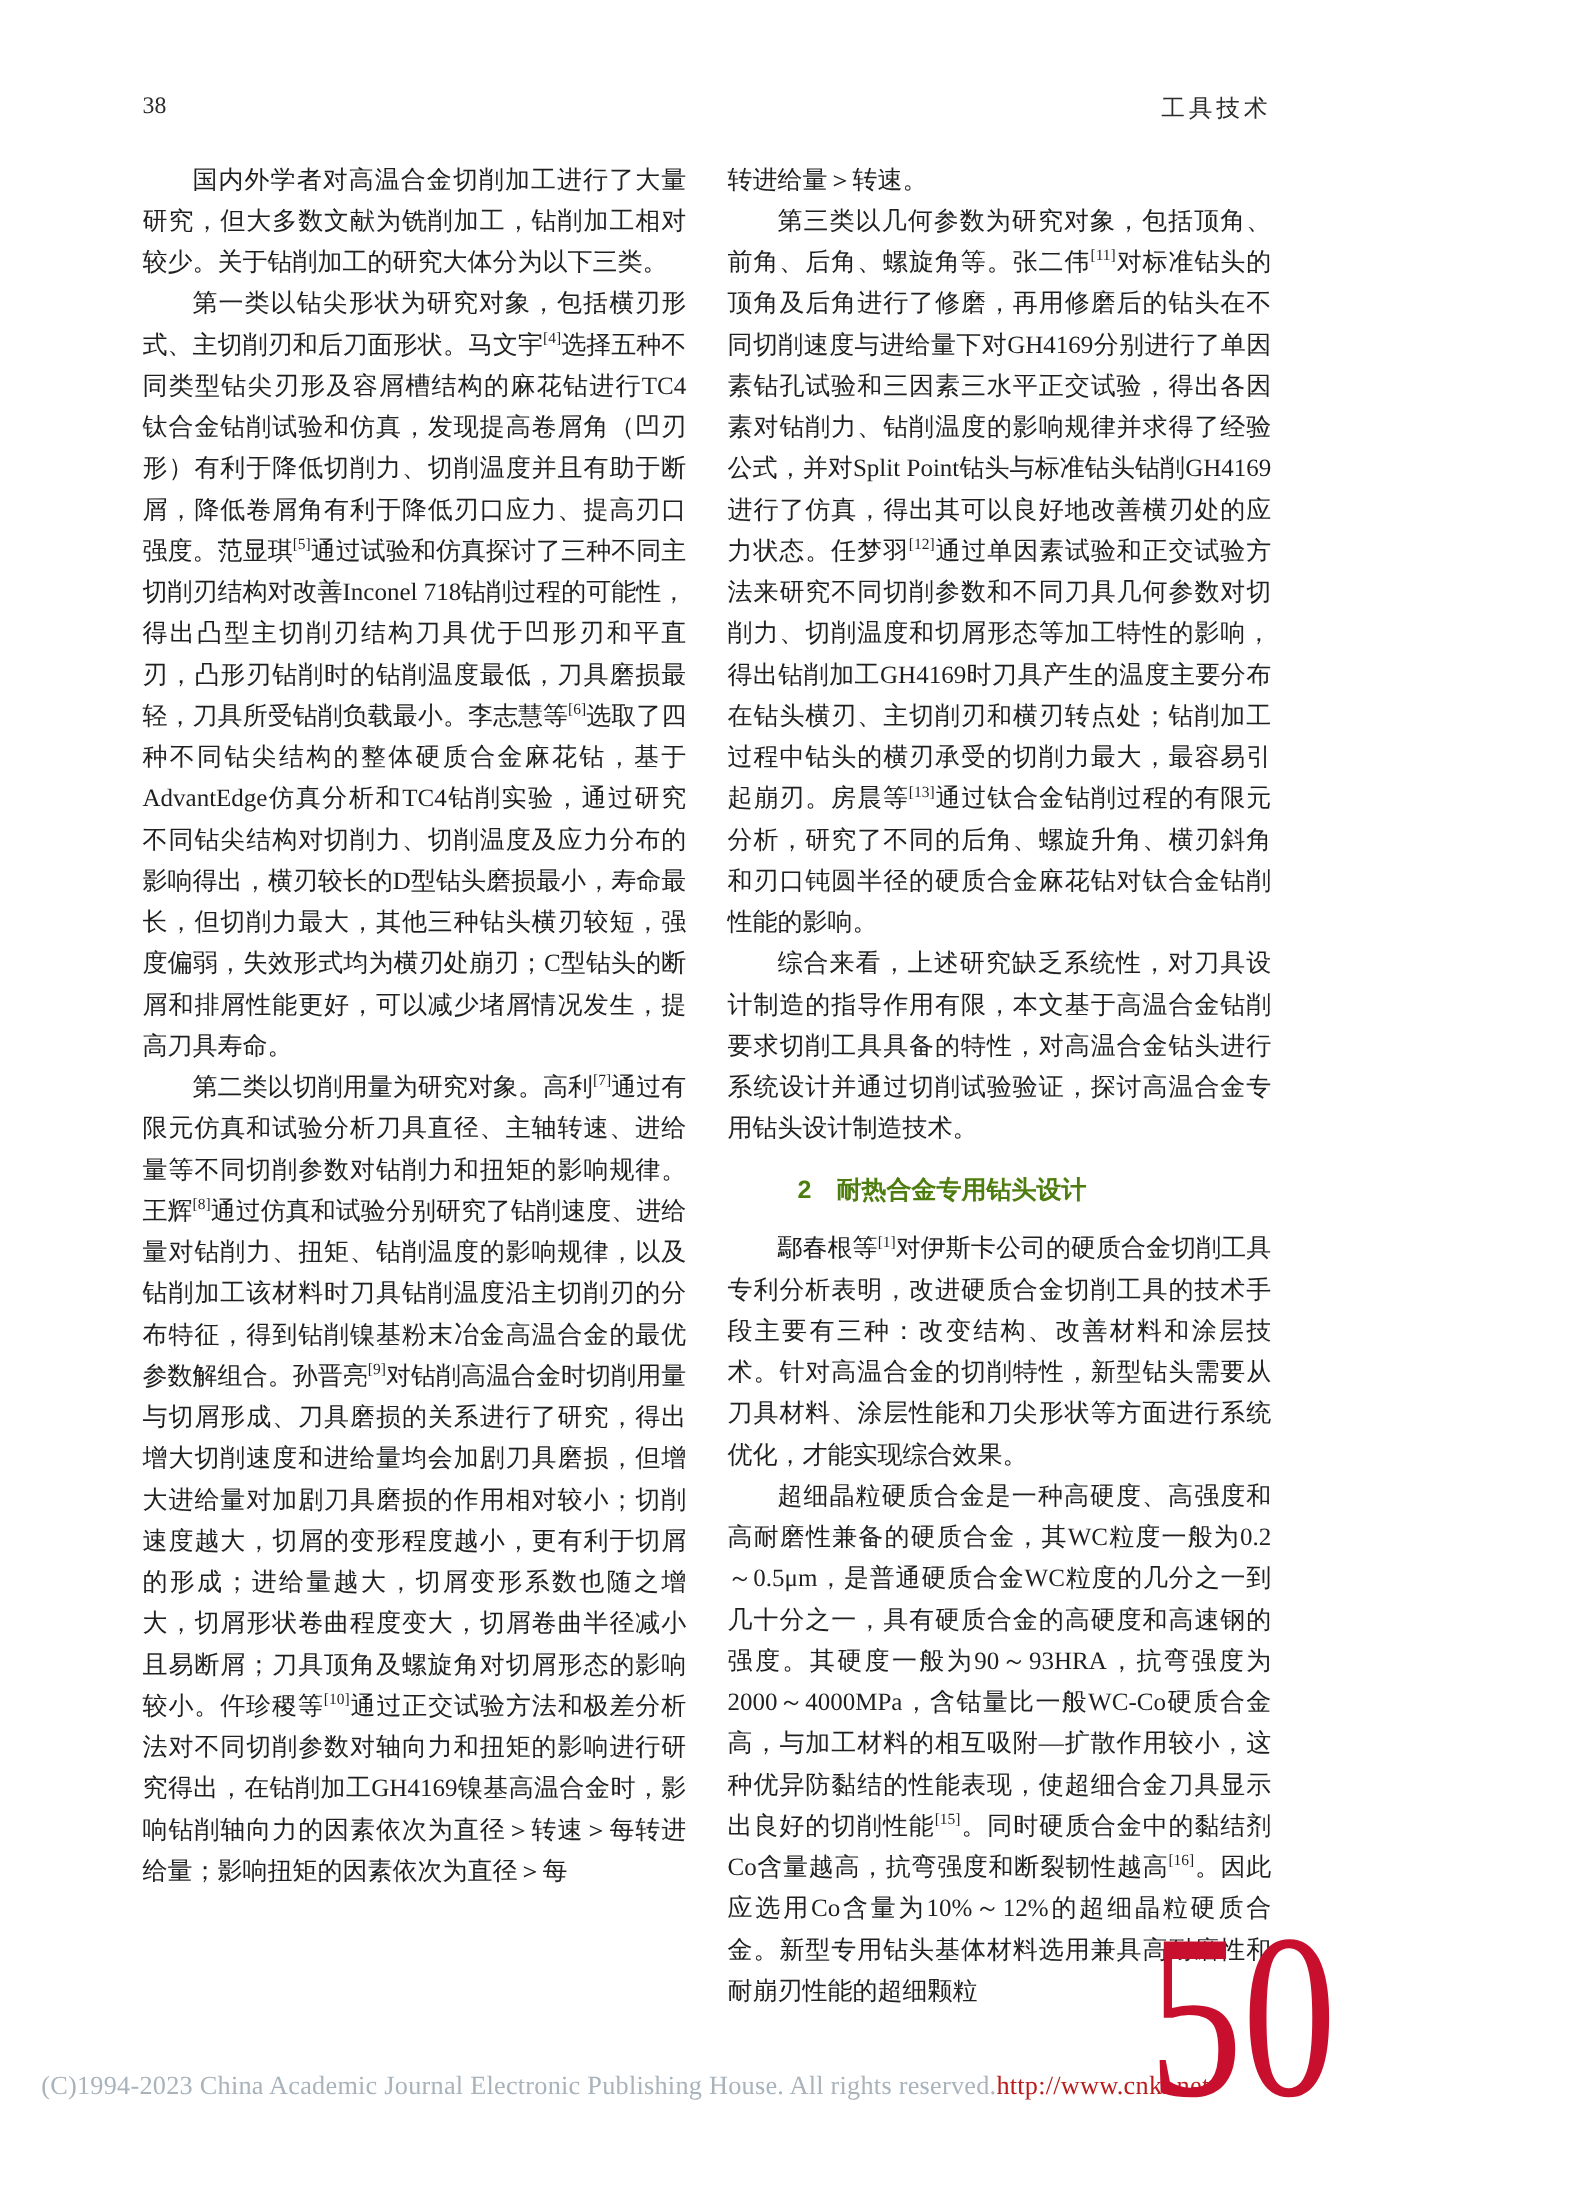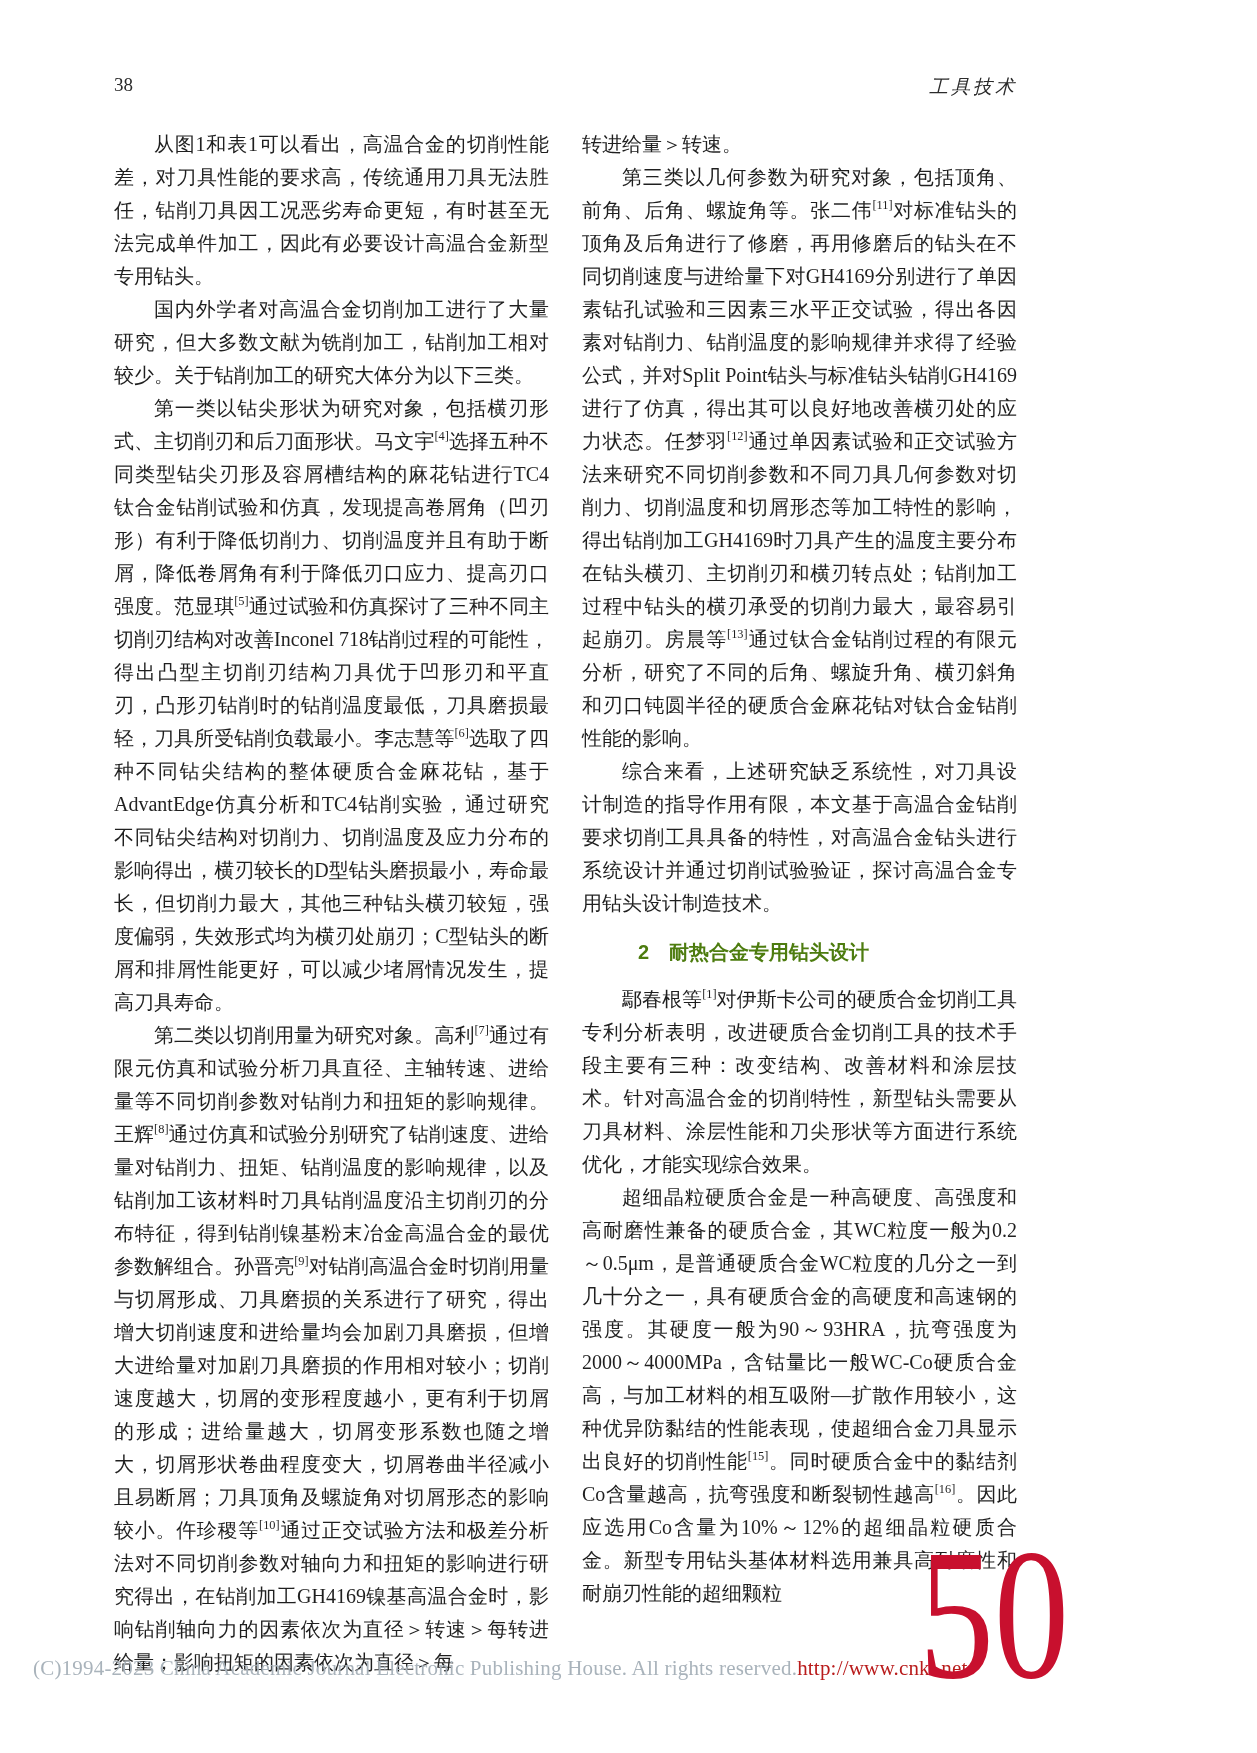--- a/index.html
+++ b/index.html
@@ -11,21 +11,21 @@
     position: relative;
     overflow: hidden;
   }
   .page { position: absolute; inset: 0; }
 
   .page-header {
     position: absolute; top: 74px; left: 114px; width: 903px;
     display: flex; justify-content: space-between;
     font-size: 19px; color: #2b2b2b;
   }
-  .journal-title { letter-spacing: 3px; font-style: italic; }
+  .journal-title { letter-spacing: 3px; }
 
   .columns {
     position: absolute; top: 128px; left: 114px; width: 903px;
     display: flex; gap: 33px;
   }
   .col { width: 435px; font-size: 20px; line-height: 33px; text-align: justify; }
   .para { margin: 0; }
   .indent { text-indent: 2em; }
   sup { font-size: 0.62em; line-height: 0; }
 
@@ -60,21 +60,20 @@
 <div class="page">
 
   <header class="page-header">
     <span>38</span>
     <span class="journal-title">工具技术</span>
   </header>
 
   <main class="columns">
 
     <section class="col">
-      <p class="para indent">从图1和表1可以看出，高温合金的切削性能差，对刀具性能的要求高，传统通用刀具无法胜任，钻削刀具因工况恶劣寿命更短，有时甚至无法完成单件加工，因此有必要设计高温合金新型专用钻头。</p>
       <p class="para indent">国内外学者对高温合金切削加工进行了大量研究，但大多数文献为铣削加工，钻削加工相对较少。关于钻削加工的研究大体分为以下三类。</p>
       <p class="para indent">第一类以钻尖形状为研究对象，包括横刃形式、主切削刃和后刀面形状。马文宇<sup>[4]</sup>选择五种不同类型钻尖刃形及容屑槽结构的麻花钻进行TC4钛合金钻削试验和仿真，发现提高卷屑角（凹刃形）有利于降低切削力、切削温度并且有助于断屑，降低卷屑角有利于降低刃口应力、提高刃口强度。范显琪<sup>[5]</sup>通过试验和仿真探讨了三种不同主切削刃结构对改善Inconel 718钻削过程的可能性，得出凸型主切削刃结构刀具优于凹形刃和平直刃，凸形刃钻削时的钻削温度最低，刀具磨损最轻，刀具所受钻削负载最小。李志慧等<sup>[6]</sup>选取了四种不同钻尖结构的整体硬质合金麻花钻，基于AdvantEdge仿真分析和TC4钻削实验，通过研究不同钻尖结构对切削力、切削温度及应力分布的影响得出，横刃较长的D型钻头磨损最小，寿命最长，但切削力最大，其他三种钻头横刃较短，强度偏弱，失效形式均为横刃处崩刃；C型钻头的断屑和排屑性能更好，可以减少堵屑情况发生，提高刀具寿命。</p>
       <p class="para indent">第二类以切削用量为研究对象。高利<sup>[7]</sup>通过有限元仿真和试验分析刀具直径、主轴转速、进给量等不同切削参数对钻削力和扭矩的影响规律。王辉<sup>[8]</sup>通过仿真和试验分别研究了钻削速度、进给量对钻削力、扭矩、钻削温度的影响规律，以及钻削加工该材料时刀具钻削温度沿主切削刃的分布特征，得到钻削镍基粉末冶金高温合金的最优参数解组合。孙晋亮<sup>[9]</sup>对钻削高温合金时切削用量与切屑形成、刀具磨损的关系进行了研究，得出增大切削速度和进给量均会加剧刀具磨损，但增大进给量对加剧刀具磨损的作用相对较小；切削速度越大，切屑的变形程度越小，更有利于切屑的形成；进给量越大，切屑变形系数也随之增大，切屑形状卷曲程度变大，切屑卷曲半径减小且易断屑；刀具顶角及螺旋角对切屑形态的影响较小。仵珍稷等<sup>[10]</sup>通过正交试验方法和极差分析法对不同切削参数对轴向力和扭矩的影响进行研究得出，在钻削加工GH4169镍基高温合金时，影响钻削轴向力的因素依次为直径＞转速＞每转进给量；影响扭矩的因素依次为直径＞每</p>
     </section>
 
     <section class="col">
       <p class="para">转进给量＞转速。</p>
       <p class="para indent">第三类以几何参数为研究对象，包括顶角、前角、后角、螺旋角等。张二伟<sup>[11]</sup>对标准钻头的顶角及后角进行了修磨，再用修磨后的钻头在不同切削速度与进给量下对GH4169分别进行了单因素钻孔试验和三因素三水平正交试验，得出各因素对钻削力、钻削温度的影响规律并求得了经验公式，并对Split Point钻头与标准钻头钻削GH4169进行了仿真，得出其可以良好地改善横刃处的应力状态。任梦羽<sup>[12]</sup>通过单因素试验和正交试验方法来研究不同切削参数和不同刀具几何参数对切削力、切削温度和切屑形态等加工特性的影响，得出钻削加工GH4169时刀具产生的温度主要分布在钻头横刃、主切削刃和横刃转点处；钻削加工过程中钻头的横刃承受的切削力最大，最容易引起崩刃。房晨等<sup>[13]</sup>通过钛合金钻削过程的有限元分析，研究了不同的后角、螺旋升角、横刃斜角和刃口钝圆半径的硬质合金麻花钻对钛合金钻削性能的影响。</p>
       <p class="para indent">综合来看，上述研究缺乏系统性，对刀具设计制造的指导作用有限，本文基于高温合金钻削要求切削工具具备的特性，对高温合金钻头进行系统设计并通过切削试验验证，探讨高温合金专用钻头设计制造技术。</p>
       <h2 class="section-heading">2　耐热合金专用钻头设计</h2>

